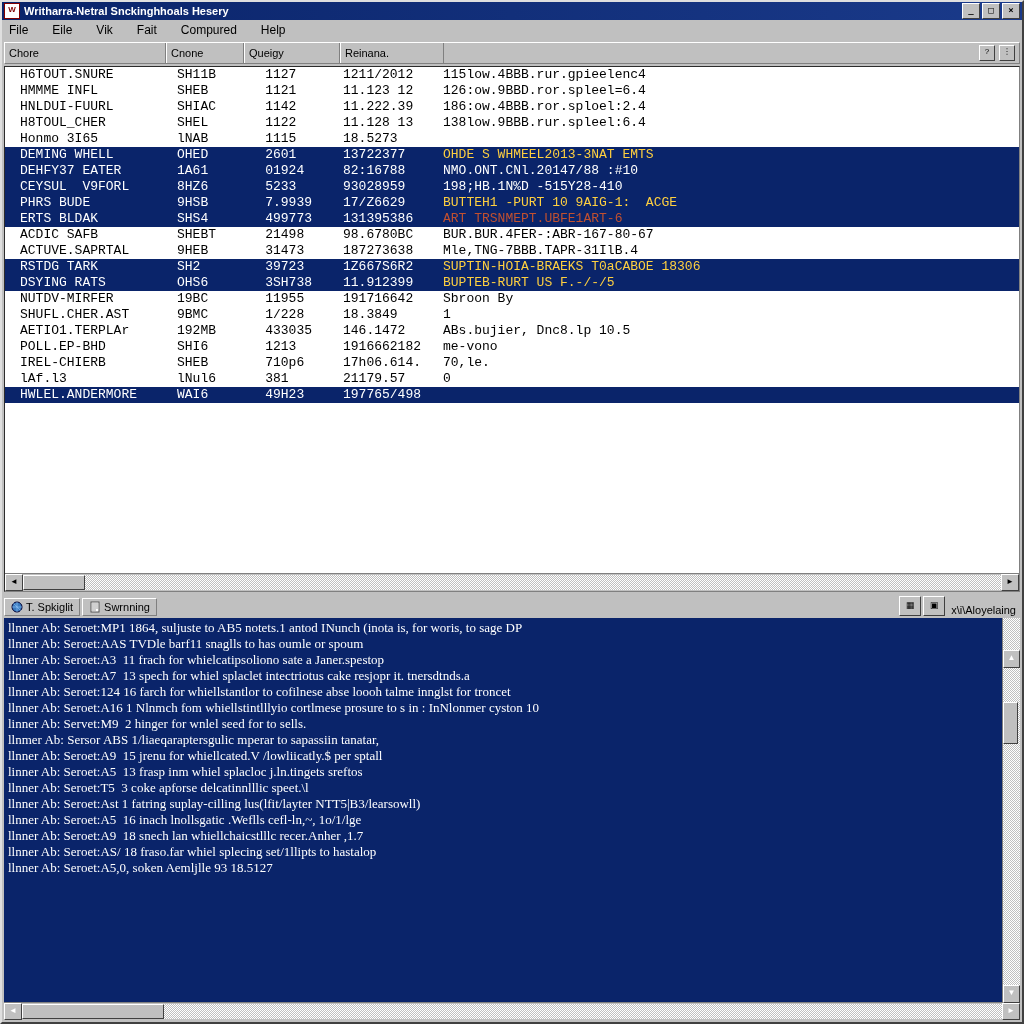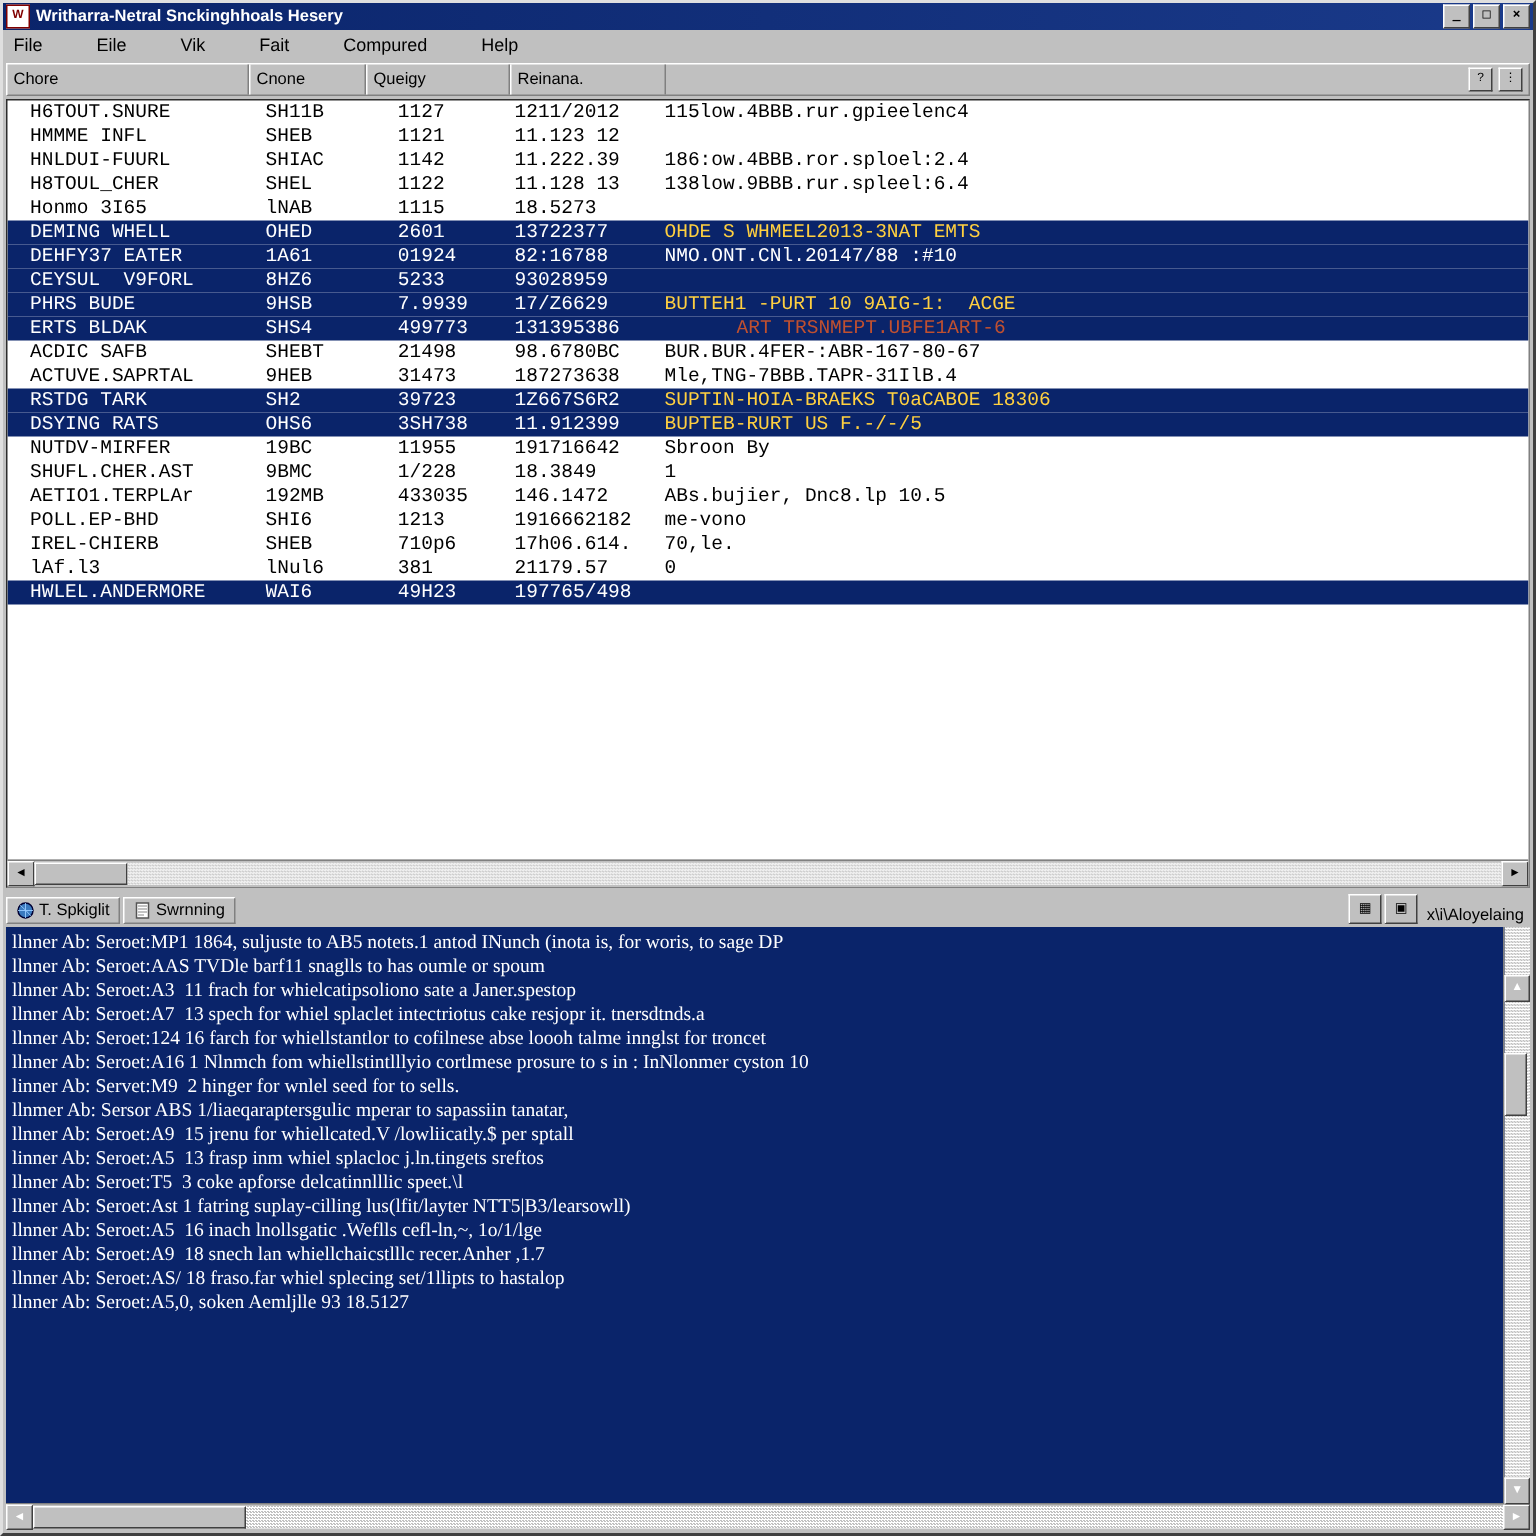--- a/index.html
+++ b/index.html
@@ -1,21 +1,21 @@
 <!DOCTYPE html>
 <html><head>
 <meta charset="utf-8">
 <style>
 html,body{margin:0;padding:0;width:1024px;height:1024px;overflow:hidden;font-family:"MS Sans Serif",Tahoma,sans-serif;font-size:11px;background:#c0c0c0;color:#000}
 .window{border:2px solid;border-color:#dfdfdf #404040 #404040 #dfdfdf;background:#c0c0c0;height:1020px;display:flex;flex-direction:column}
 .titlebar{height:18px;background:linear-gradient(to right,#0a246a,#1a3a8a);color:#fff;display:flex;align-items:center;padding:0 2px;font-weight:bold;font-size:11px}
 .titlebar .icon{width:14px;height:14px;margin-right:4px;background:#fff;border:1px solid #800000;font-size:8px;text-align:center;line-height:12px;color:#800000}
 .titlebar .spacer{flex:1}
 .titlebar .win-btn{width:16px;height:14px;margin-left:2px;background:#c0c0c0;border:1px solid;border-color:#fff #404040 #404040 #fff;color:#000;font-size:9px;font-family:"Marlett",monospace;text-align:center;line-height:12px;font-weight:bold}
-.menubar{display:flex;padding:2px 4px;gap:30px;background:#c0c0c0;font-size:12px}
+.menubar{display:flex;padding:2px 4px;gap:18px;background:#c0c0c0;font-size:12px}
 .menubar div{padding:1px 3px}
 .toolbar{display:flex;border:1px solid;border-color:#fff #808080 #808080 #fff;margin:2px;height:20px;background:#c0c0c0}
 .toolbar .cell{border-right:1px solid #808080;border-left:1px solid #fff;padding:2px 4px;font-size:11px;display:flex;align-items:center}
 .toolbar .cell:first-child{border-left:none}
 .toolbar .end{flex:1;justify-content:flex-end;display:flex;align-items:center;gap:4px;padding-right:4px}
 .small-btn{width:14px;height:14px;border:1px solid;border-color:#fff #404040 #404040 #fff;background:#c0c0c0;text-align:center;font-size:8px;line-height:12px}
 .table-wrap{border:1px inset #808080;margin:0 2px;background:#fff;height:524px;overflow:hidden;position:relative;display:flex;flex-direction:column}
 .rows{font-family:"Courier New",monospace;font-size:13px;line-height:16px;overflow:hidden;flex:1}
 .row{display:flex;white-space:pre}
 .row.sel{background:#0a246a;color:#fff}
@@ -76,29 +76,29 @@
     <div class="cell" style="width:94px">Reinana.</div>
     <div class="end">
       <div class="small-btn">?</div>
       <div class="small-btn">⋮</div>
     </div>
   </div>
 
   <div class="table-wrap">
     <div class="rows" id="rows">
         <div class="row"><span class="c0">H6TOUT.SNURE</span><span class="c1">SH11B</span><span class="c2">1</span><span class="c3">127</span><span class="c4">1211/2012</span><span class="c5">115low.4BBB.rur.gpieelenc4</span></div>
-        <div class="row"><span class="c0">HMMME INFL</span><span class="c1">SHEB</span><span class="c2">1</span><span class="c3">121</span><span class="c4">11.123 12</span></div>
+        <div class="row"><span class="c0">HMMME INFL</span><span class="c1">SHEB</span><span class="c2">1</span><span class="c3">121</span><span class="c4">11.123 12</span><span class="c5">126:ow.9BBD.ror.spleel=6.4</span></div>
         <div class="row"><span class="c0">HNLDUI-FUURL</span><span class="c1">SHIAC</span><span class="c2">1</span><span class="c3">142</span><span class="c4">11.222.39</span><span class="c5">186:ow.4BBB.ror.sploel:2.4</span></div>
         <div class="row"><span class="c0">H8TOUL_CHER</span><span class="c1">SHEL</span><span class="c2">1</span><span class="c3">122</span><span class="c4">11.128 13</span><span class="c5">138low.9BBB.rur.spleel:6.4</span></div>
         <div class="row"><span class="c0">Honmo 3I65</span><span class="c1">lNAB</span><span class="c2">1</span><span class="c3">115</span><span class="c4">18.5273</span></div>
         <div class="row sel"><span class="c0">DEMING WHELL</span><span class="c1">OHED</span><span class="c2">2</span><span class="c3">601</span><span class="c4">13722377</span><span class="c5 yellow">OHDE S WHMEEL2013-3NAT EMTS</span></div>
         <div class="row sel"><span class="c0">DEHFY37 EATER</span><span class="c1">1A61</span><span class="c2">0</span><span class="c3">1924</span><span class="c4">82:16788</span><span class="c5">NMO.ONT.CNl.20147/88 :#10</span></div>
-        <div class="row sel"><span class="c0">CEYSUL  V9FORL</span><span class="c1">8HZ6</span><span class="c2">5</span><span class="c3">233</span><span class="c4">93028959</span></div>
+        <div class="row sel"><span class="c0">CEYSUL  V9FORL</span><span class="c1">8HZ6</span><span class="c2">5</span><span class="c3">233</span><span class="c4">93028959</span><span class="c5">198;HB.1N%D -515Y28-410</span></div>
         <div class="row sel"><span class="c0">PHRS BUDE</span><span class="c1">9HSB</span><span class="c2">7</span><span class="c3">.9939</span><span class="c4">17/Z6629</span><span class="c5 yellow">BUTTEH1 -PURT 10 9AIG-1:  ACGE</span></div>
-        <div class="row sel"><span class="c0">ERTS BLDAK</span><span class="c1">SHS4</span><span class="c2">4</span><span class="c3">99773</span><span class="c4">131395386</span><span class="c5 yellow" style="color: rgb(192, 80, 48); margin-left: 48px;">ART TRSNMEPT.UBFE1ART-6</span></div>
+        <div class="row sel"><span class="c0">ERTS BLDAK</span><span class="c1">SHS4</span><span class="c2">4</span><span class="c3">99773</span><span class="c4">131395386</span><span class="c5 yellow" style="color: rgb(192, 80, 48);">ART TRSNMEPT.UBFE1ART-6</span></div>
         <div class="row"><span class="c0">ACDIC SAFB</span><span class="c1">SHEBT</span><span class="c2">2</span><span class="c3">1498</span><span class="c4">98.6780BC</span><span class="c5">BUR.BUR.4FER-:ABR-167-80-67</span></div>
         <div class="row"><span class="c0">ACTUVE.SAPRTAL</span><span class="c1">9HEB</span><span class="c2">3</span><span class="c3">1473</span><span class="c4">187273638</span><span class="c5">Mle,TNG-7BBB.TAPR-31IlB.4</span></div>
         <div class="row sel"><span class="c0">RSTDG TARK</span><span class="c1">SH2</span><span class="c2">3</span><span class="c3">9723</span><span class="c4">1Z667S6R2</span><span class="c5 yellow">SUPTIN-HOIA-BRAEKS T0aCABOE 18306</span></div>
         <div class="row sel"><span class="c0">DSYING RATS</span><span class="c1">OHS6</span><span class="c2">3</span><span class="c3">SH738</span><span class="c4">11.912399</span><span class="c5 yellow">BUPTEB-RURT US F.-/-/5</span></div>
         <div class="row"><span class="c0">NUTDV-MIRFER</span><span class="c1">19BC</span><span class="c2">1</span><span class="c3">1955</span><span class="c4">191716642</span><span class="c5">Sbroon By</span></div>
         <div class="row"><span class="c0">SHUFL.CHER.AST</span><span class="c1">9BMC</span><span class="c2">1</span><span class="c3">/228</span><span class="c4">18.3849</span><span class="c5">1</span></div>
         <div class="row"><span class="c0">AETIO1.TERPLAr</span><span class="c1">192MB</span><span class="c2">4</span><span class="c3">33035</span><span class="c4">146.1472</span><span class="c5">ABs.bujier, Dnc8.lp 10.5</span></div>
         <div class="row"><span class="c0">POLL.EP-BHD</span><span class="c1">SHI6</span><span class="c2">1</span><span class="c3">213</span><span class="c4">1916662182</span><span class="c5">me-vono</span></div>
         <div class="row"><span class="c0">IREL-CHIERB</span><span class="c1">SHEB</span><span class="c2">7</span><span class="c3">10p6</span><span class="c4">17h06.614.</span><span class="c5">70,le.</span></div>
         <div class="row"><span class="c0">lAf.l3</span><span class="c1">lNul6</span><span class="c2">3</span><span class="c3">81</span><span class="c4">21179.57</span><span class="c5">0</span></div>

